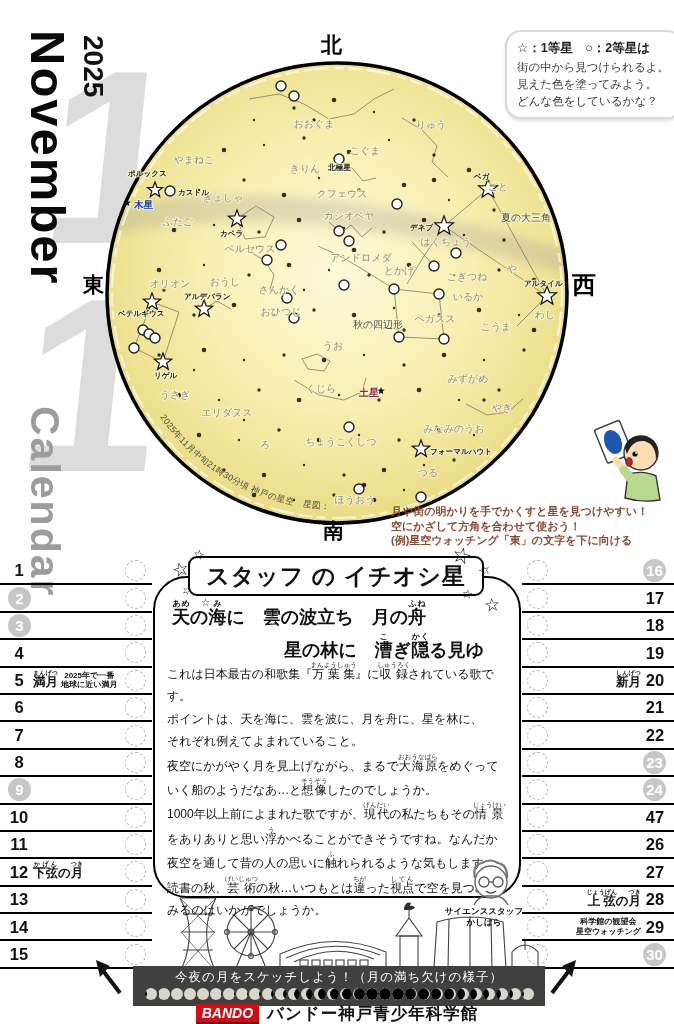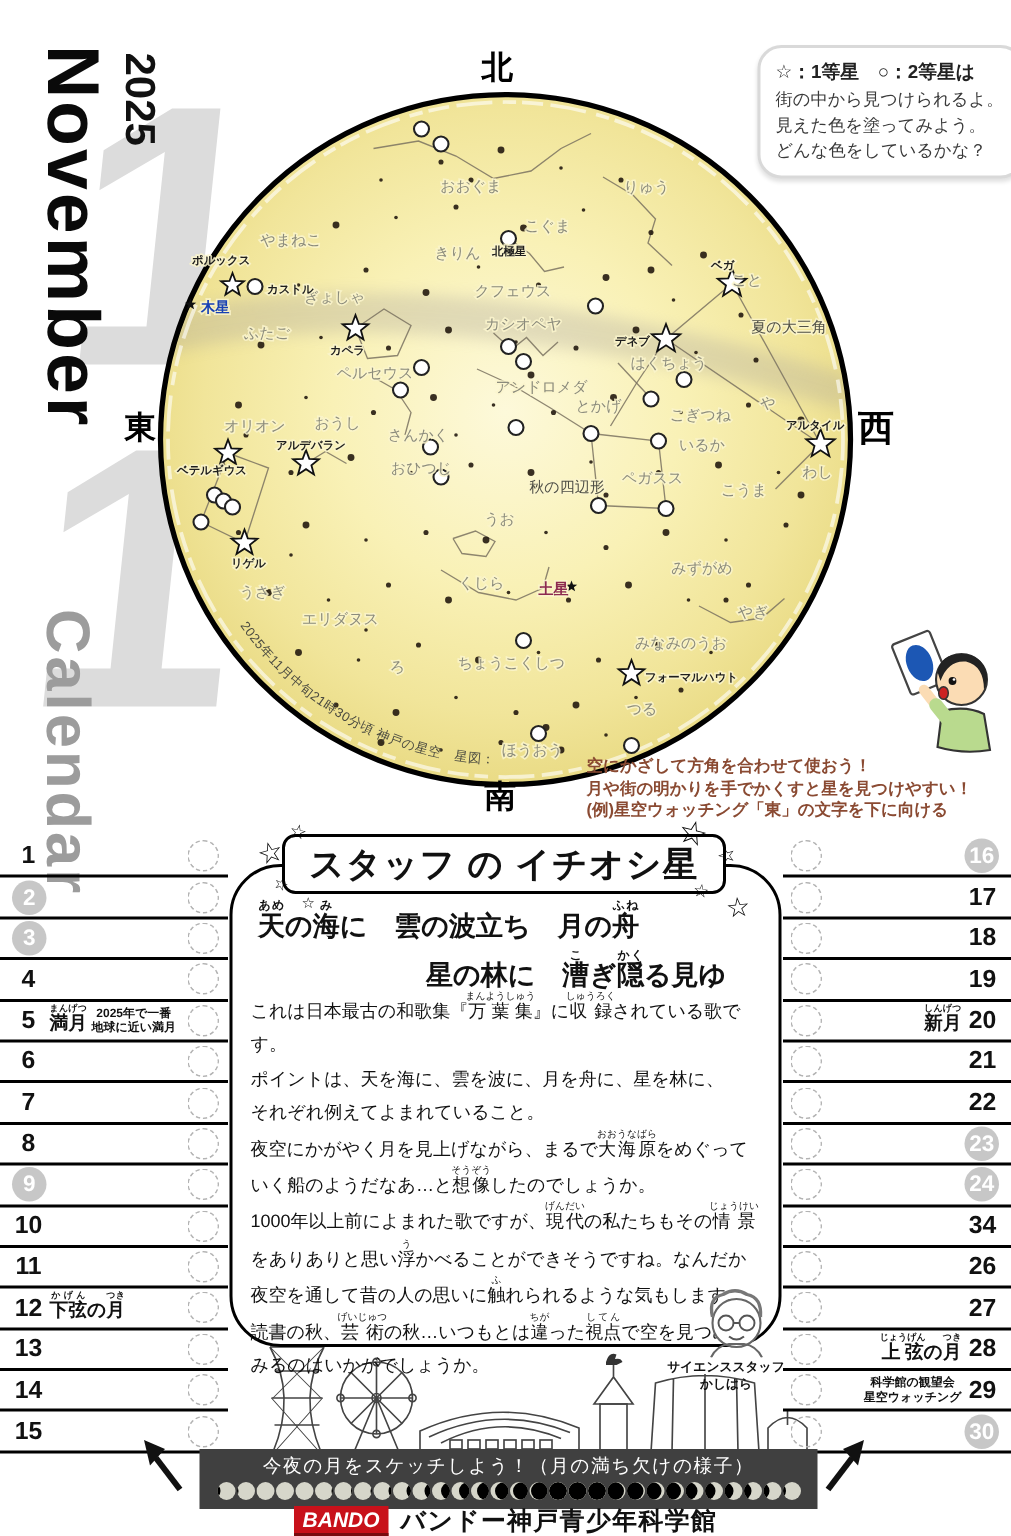--- a/index.html
+++ b/index.html
@@ -338,22 +338,22 @@
         <textPath href="#creditArc" xlink:href="#creditArc">2025年11月中旬21時30分頃 神戸の星空　星図：国立天文台 天文情報センター</textPath>
       </text>
     </svg>
   </div>
   <div class="dir" id="dirN">北</div>
   <div class="dir" id="dirE">東</div>
   <div class="dir" id="dirW">西</div>
   <div class="dir" id="dirS">南</div>
 
   <div class="use-note" id="useNote">
+      <div>月や街の明かりを手でかくすと星を見つけやすい！</div>
       <div>空にかざして方角を合わせて使おう！</div>
-      <div>月や街の明かりを手でかくすと星を見つけやすい！</div>
       <div>(例)星空ウォッチング「東」の文字を下に向ける</div>
     </div>
   <svg class="boy" width="72" height="92" viewBox="0 0 72 92">
     <rect x="6" y="14" width="27" height="36" rx="2" transform="rotate(-22 19 32)" fill="#fff" stroke="#444" stroke-width="1.5"></rect>
     <ellipse cx="19" cy="32" rx="8.5" ry="12.5" transform="rotate(-22 19 32)" fill="#1c57b4"></ellipse>
     <path d="M36,68 L22,50" stroke="#fbdcb4" stroke-width="7" stroke-linecap="round"></path>
     <circle cx="47" cy="43" r="17" fill="#fbdcb4" stroke="#333" stroke-width="1.4"></circle>
     <path d="M31,38 Q33,26 47,26 Q61,26 64,40 Q64,46 62,50 Q62,34 50,31 Q38,30 33,44 Z" fill="#222"></path>
     <circle cx="41" cy="44" r="2.6" fill="#111"></circle>
       <circle cx="42" cy="43" r="0.9" fill="#fff"></circle>
@@ -516,21 +516,21 @@
       <div class="cal-row">
         <div class="sketch-circle"></div>
         <div class="spacer"></div>
         <div class="day-note"></div>
         <div class="day-num holiday">24</div>
       </div>
       <div class="cal-row">
         <div class="sketch-circle"></div>
         <div class="spacer"></div>
         <div class="day-note"></div>
-        <div class="day-num">34</div>
+        <div class="day-num">47</div>
       </div>
       <div class="cal-row">
         <div class="sketch-circle"></div>
         <div class="spacer"></div>
         <div class="day-note"></div>
         <div class="day-num">26</div>
       </div>
       <div class="cal-row">
         <div class="sketch-circle"></div>
         <div class="spacer"></div>

